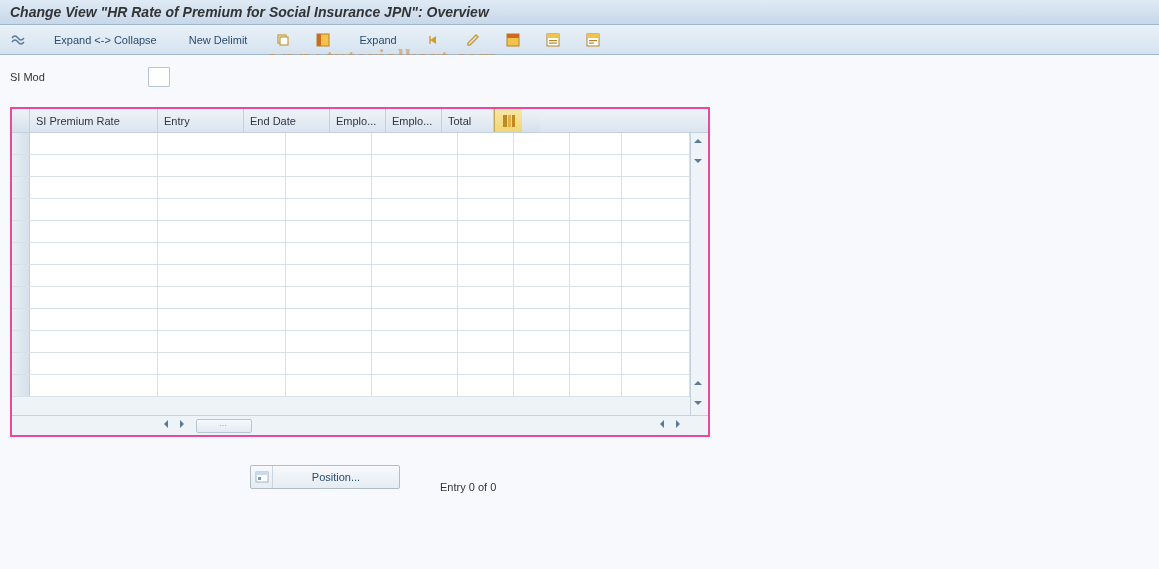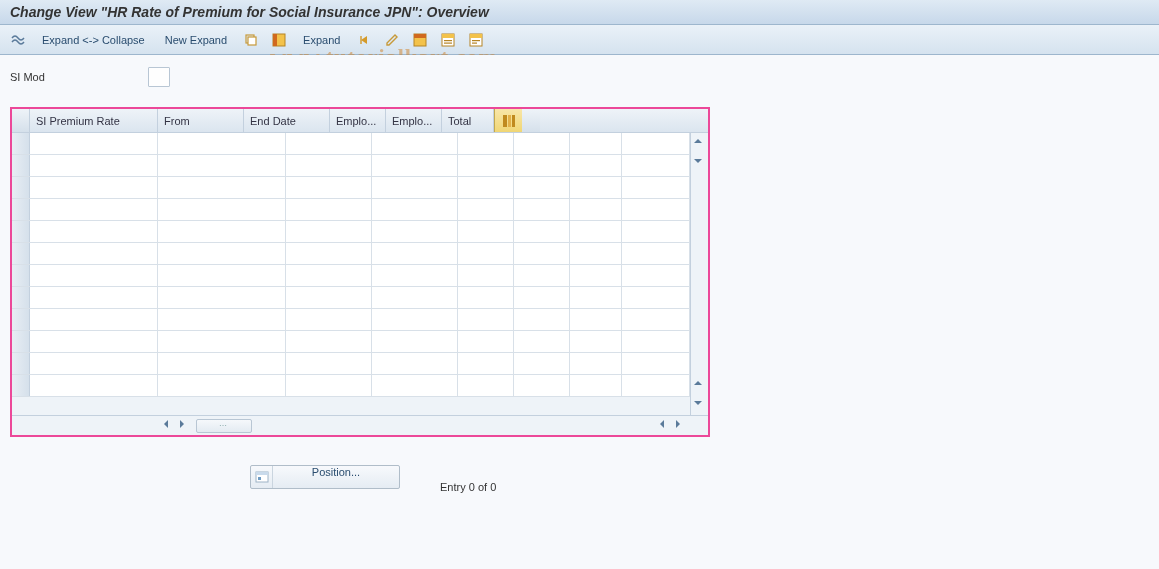--- a/index.html
+++ b/index.html
@@ -24,21 +24,21 @@
       font-style: italic;
       font-size: 14px;
       color: #333;
     }
     .toolbar {
       background: linear-gradient(#eaf1f8, #d5e3ef);
       border-bottom: 1px solid #9db6cd;
       padding: 3px 8px;
       display: flex;
       align-items: center;
-      gap: 8px;
+      gap: 20px;
       height: 30px;
     }
     .toolbar .tb-item {
       display: inline-flex;
       align-items: center;
       padding: 2px 6px;
       color: #2a4d6f;
       cursor: pointer;
       font-size: 11px;
     }
@@ -215,20 +215,21 @@
     }
     .bottom-bar {
       display: flex;
       align-items: center;
       gap: 40px;
       margin-top: 24px;
       padding-left: 240px;
     }
     .position-btn {
       display: flex;
+      align-items: center;
       border: 1px solid #b0bdc9;
       background: linear-gradient(#f7f9fc, #e5ecf3);
       height: 24px;
       width: 150px;
       cursor: pointer;
       border-radius: 2px;
     }
     .position-btn .pos-icon {
       width: 22px;
       height: 100%;
@@ -278,21 +279,21 @@
 </div>
 
 <div class="toolbar">
   <span class="tb-icon">
     <svg width="16" height="16" viewBox="0 0 16 16">
         <path d="M2 6 Q5 2 8 6 Q11 10 14 6" stroke="#5a7a9a" stroke-width="1.4" fill="none"></path>
         <path d="M2 10 Q5 6 8 10 Q11 14 14 10" stroke="#5a7a9a" stroke-width="1.4" fill="none"></path>
       </svg>
   </span>
   <span class="tb-item">Expand &lt;-&gt; Collapse</span>
-  <span class="tb-item">New Expand</span>
+  <span class="tb-item">New Delimit</span>
   <span class="tb-icon">
     <svg width="14" height="14" viewBox="0 0 14 14">
         <rect x="2" y="2" width="8" height="8" fill="none" stroke="#c79a3a" stroke-width="1.2"></rect>
         <rect x="4" y="4" width="8" height="8" fill="#fff" stroke="#c79a3a" stroke-width="1.2"></rect>
       </svg>
   </span>
   <span class="tb-icon">
     <svg width="14" height="14" viewBox="0 0 14 14">
         <rect x="1" y="1" width="12" height="12" fill="#f3c24a" stroke="#b58424"></rect>
         <rect x="1" y="1" width="4" height="12" fill="#d0691e"></rect>
@@ -339,21 +340,21 @@
 <div class="content">
   <div class="field-row">
     <span class="field-label">SI Mod</span>
     <input class="field-input" type="text" value="" style="">
   </div>
 
   <div class="table-container">
     <div class="table-header-row">
       <div class="row-selector-head"></div>
       <div class="col-head cw1">SI Premium Rate</div>
-      <div class="col-head cw3">From</div>
+      <div class="col-head cw3">Entry</div>
       <div class="col-head cw4">End Date</div>
       <div class="col-head cw5">Emplo...</div>
       <div class="col-head cw6">Emplo...</div>
       <div class="col-head cw7">Total</div>
       <div class="config-col-head">
         <svg width="14" height="14" viewBox="0 0 14 14">
             <rect x="1" y="1" width="4" height="12" fill="#c08a1e"></rect>
             <rect x="6" y="1" width="3" height="12" fill="#e2b048"></rect>
             <rect x="10" y="1" width="3" height="12" fill="#c08a1e"></rect>
           </svg>

